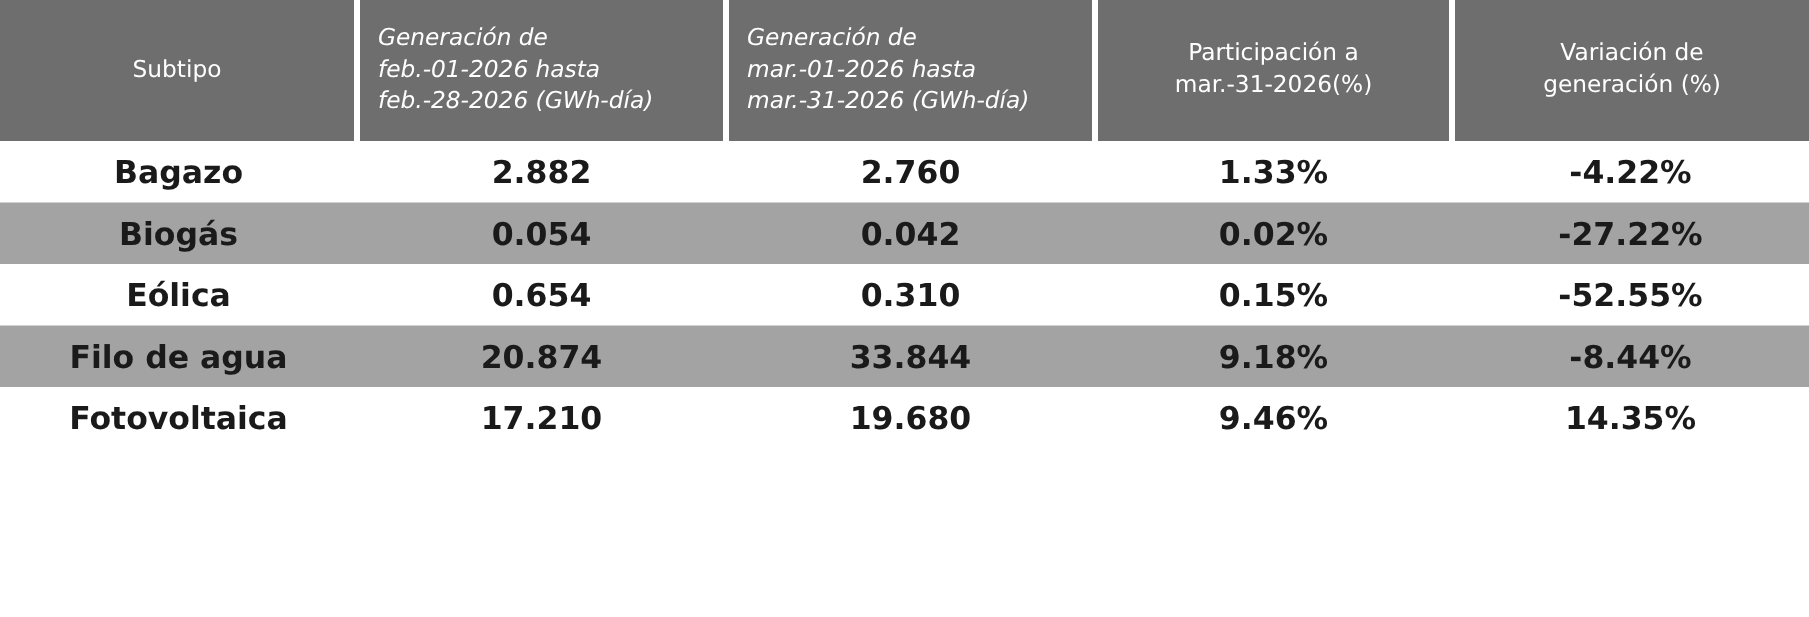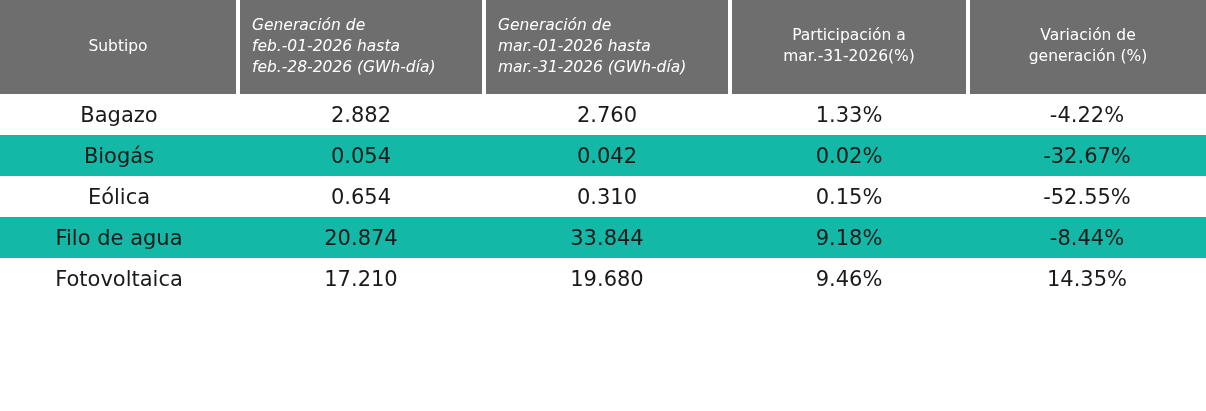--- a/index.html
+++ b/index.html
@@ -52,27 +52,27 @@
     text-align: left;
     font-style: italic;
   }
   tbody td {
     font-size: 21px;
     color: #1a1a1a;
     text-align: center;
     padding: 7px 11px;
     height: 41px;
     box-sizing: border-box;
-    font-weight: normal;
+    font-weight: bold;
   }
   tbody tr.odd td {
     background: #ffffff;
   }
   tbody tr.even td {
-    background: #14b8a6;
+    background: #a3a3a3;
   }
   tbody tr td:first-child {
     text-align: center;
   }
 </style>
 </head>
 <body>
 
 <div class="table-wrap">
   <table class="gen-table">
@@ -114,21 +114,21 @@
         <td>2.882</td>
         <td>2.760</td>
         <td>1.33%</td>
         <td>-4.22%</td>
       </tr>
       <tr class="even">
         <td>Biogás</td>
         <td>0.054</td>
         <td>0.042</td>
         <td>0.02%</td>
-        <td>-32.67%</td>
+        <td>-27.22%</td>
       </tr>
       <tr class="odd">
         <td>Eólica</td>
         <td>0.654</td>
         <td>0.310</td>
         <td>0.15%</td>
         <td>-52.55%</td>
       </tr>
       <tr class="even">
         <td>Filo de agua</td>

